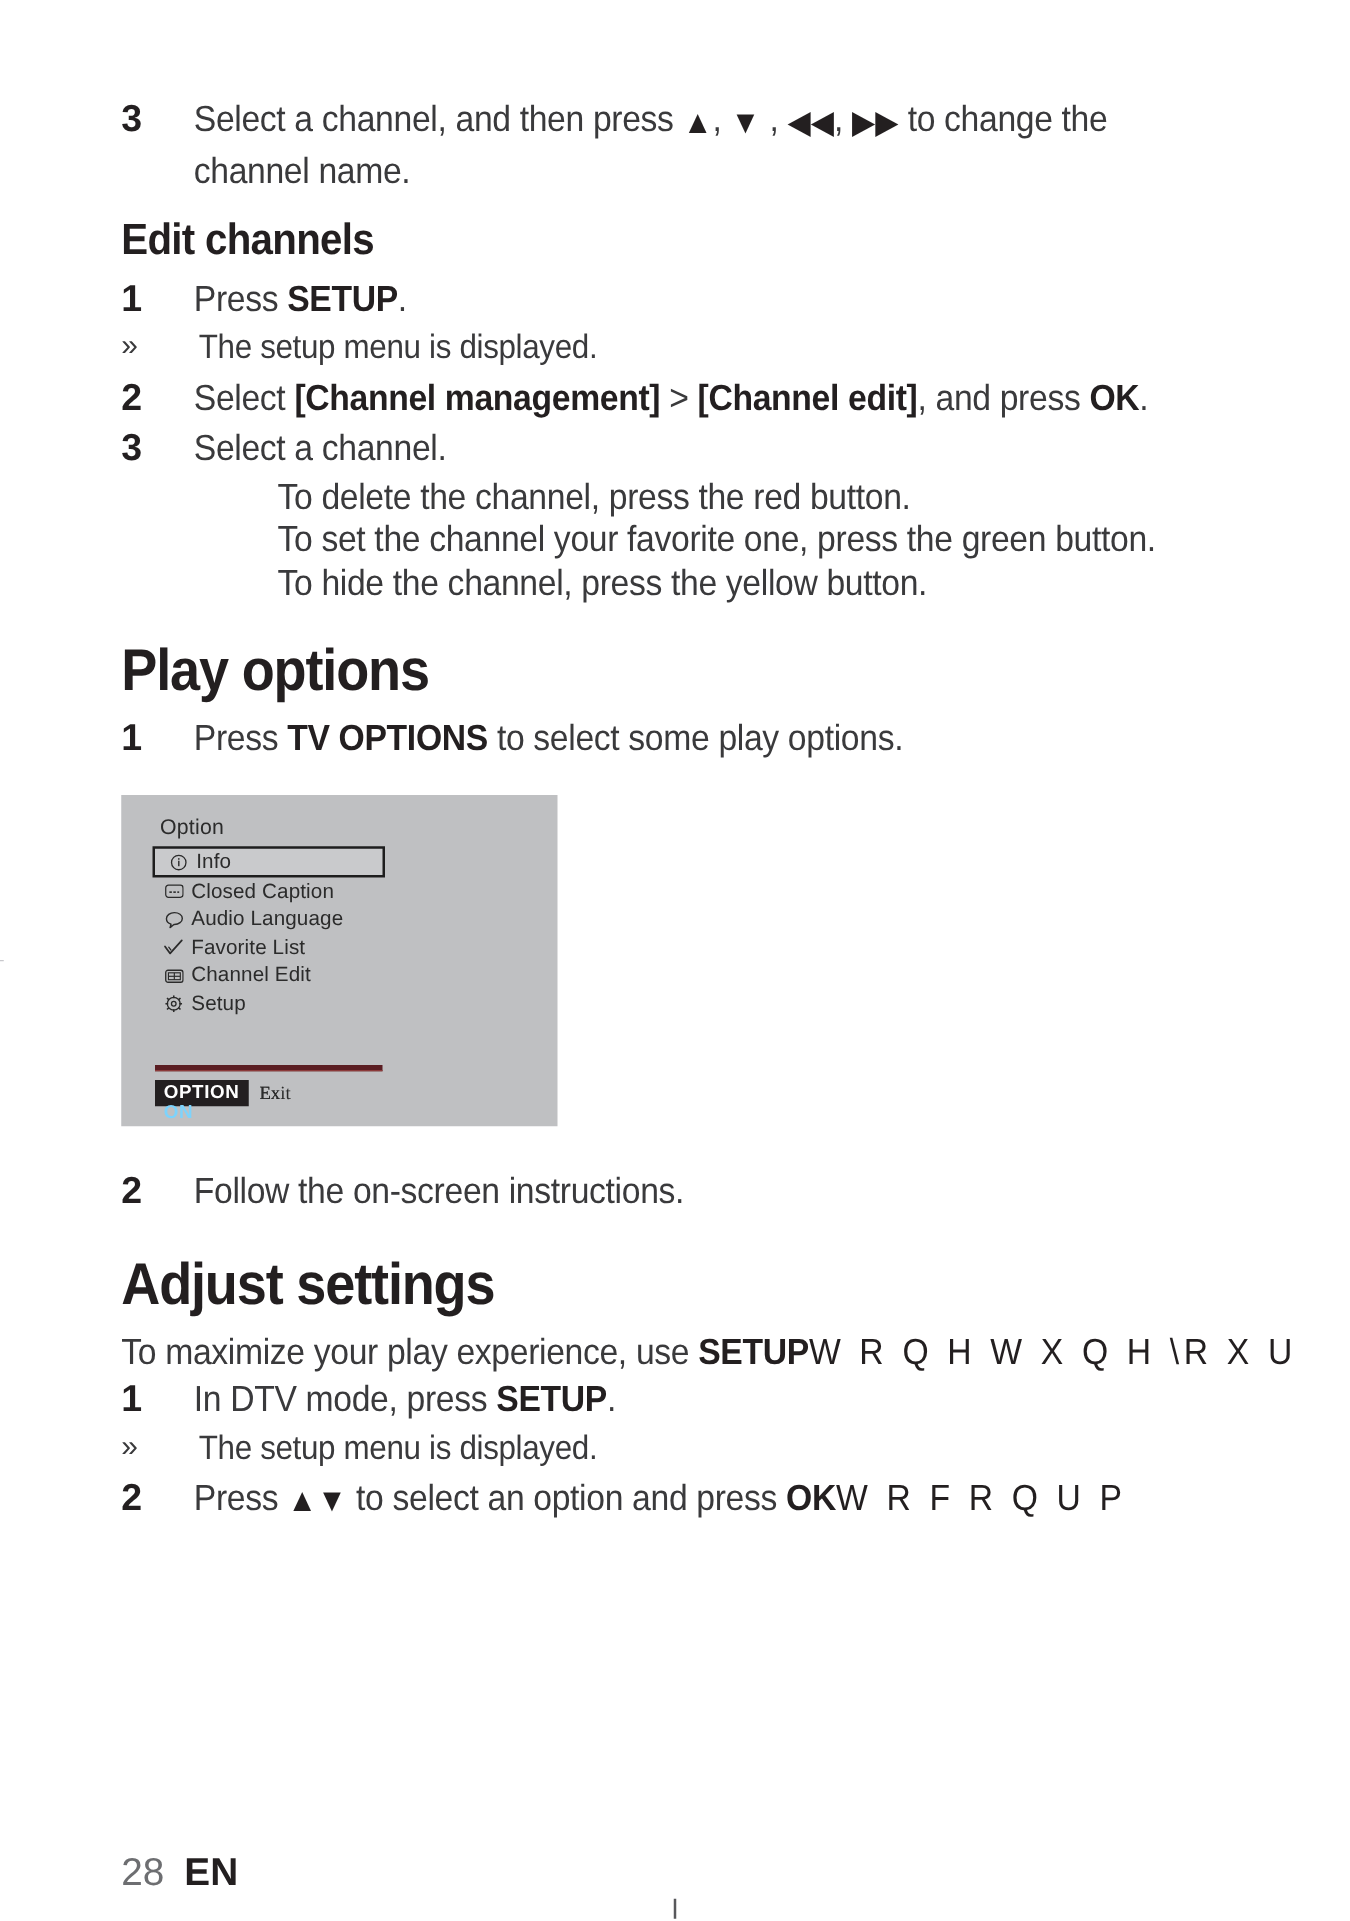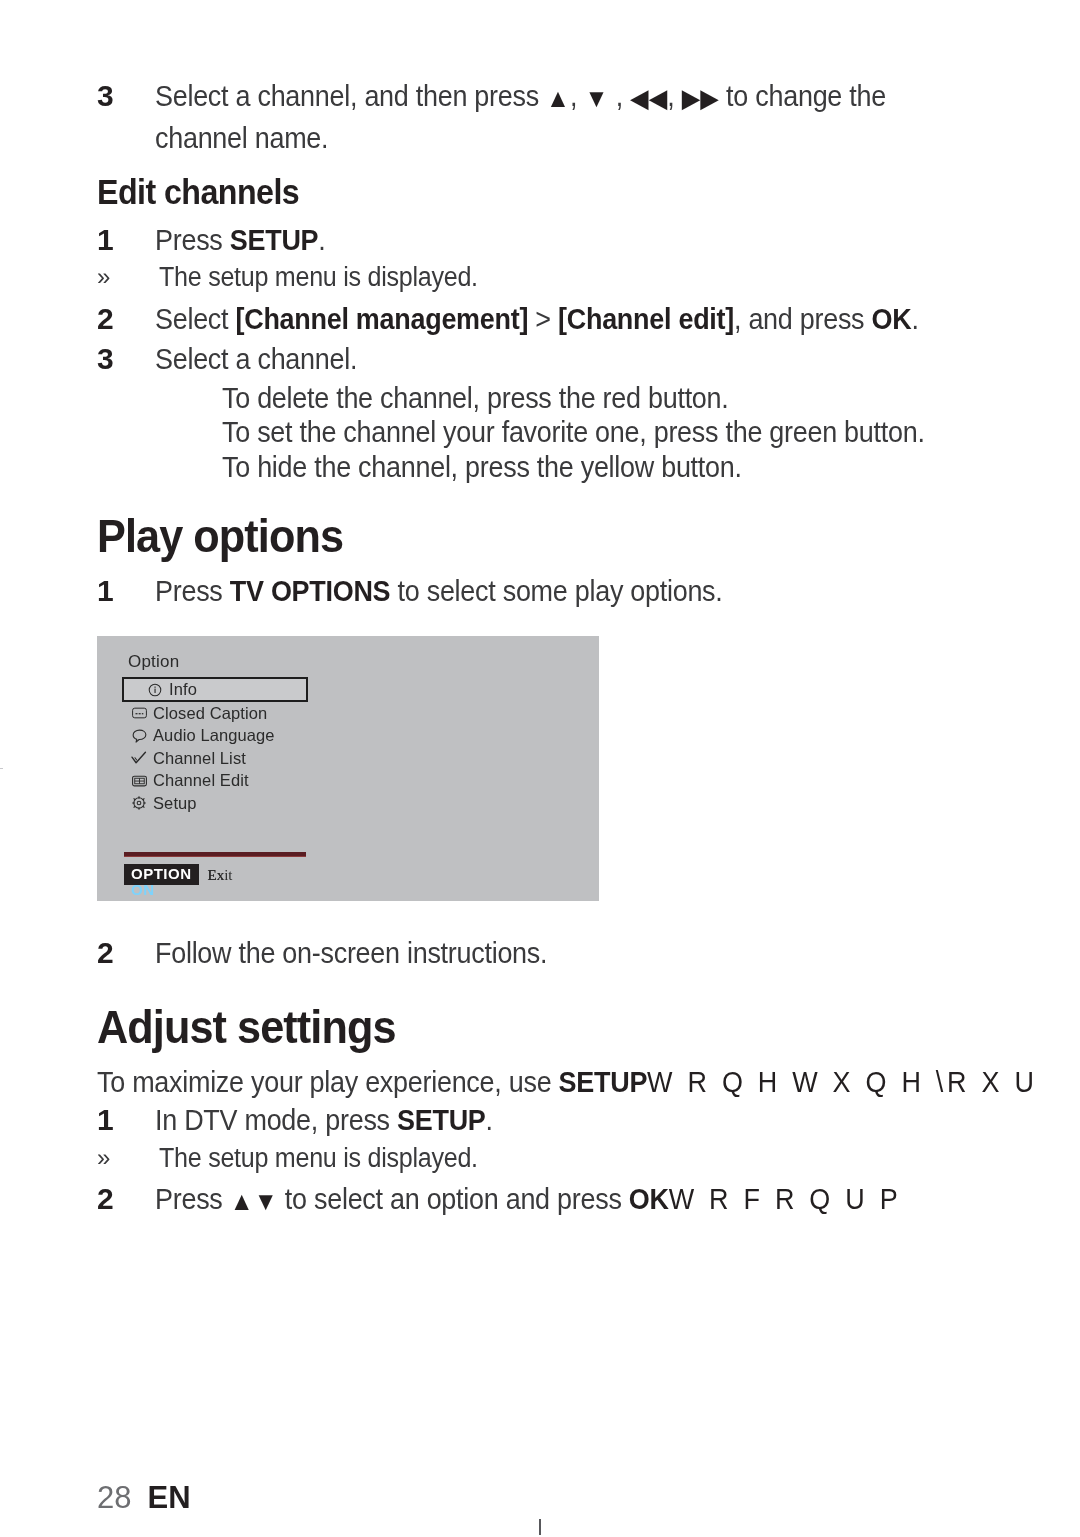--- a/index.html
+++ b/index.html
@@ -114,21 +114,21 @@
     transform: scaleX(0.93);
     transform-origin: left top;
     white-space: nowrap;
   }
 
   
   .osd {
     position: absolute;
     left: 97px;
     top: 636px;
-    width: 502px;
+    width: 349px;
     height: 265px;
     background: #bfc0c2;
     box-sizing: border-box;
     overflow: hidden;
   }
   .osd-title {
     position: absolute;
     left: 31px;
     top: 16px;
     font-size: 17px;
@@ -146,21 +146,21 @@
     display: flex;
     align-items: center;
     height: 22.5px;
     padding-left: 6px;
     box-sizing: border-box;
   }
   .osd-row.selected {
     border: 2px solid #1d1d1d;
     background: #c9cacc;
     height: 25px;
-    padding-left: 20px;
+    padding-left: 8px;
     align-items: center;
   }
   .osd-ico {
     width: 22px;
     flex: 0 0 22px;
     display: flex;
     align-items: center;
     justify-content: center;
     color: #2b2b2b;
   }
@@ -340,21 +340,21 @@
         <span class="osd-label">Audio Language</span>
       </div>
 
       <div class="osd-row">
         <span class="osd-ico">
           <svg width="16" height="14" viewBox="0 0 17 15">
             <path d="M1 6.6 L5.4 12.6 L15.4 1.4" fill="none" stroke="#2b2b2b" stroke-width="1.5" stroke-linecap="round" stroke-linejoin="round"></path>
             <path d="M4.2 7.2 L6.0 9.6" fill="none" stroke="#2b2b2b" stroke-width="1.1" stroke-linecap="round"></path>
           </svg>
         </span>
-        <span class="osd-label">Channel List</span>
+        <span class="osd-label">Favorite List</span>
       </div>
 
       <div class="osd-row">
         <span class="osd-ico">
           <svg width="15" height="12" viewBox="0 0 18 13">
             <rect x="0.7" y="0.7" width="16.6" height="11.6" rx="2.2" fill="none" stroke="#2b2b2b" stroke-width="1.3"></rect>
             <rect x="3.3" y="3.2" width="11.4" height="6.6" fill="none" stroke="#2b2b2b" stroke-width="1.1"></rect>
             <rect x="8.4" y="3.2" width="1.1" height="6.6" fill="#2b2b2b"></rect>
             <rect x="3.3" y="6.0" width="11.4" height="1.1" fill="#2b2b2b"></rect>
           </svg>

